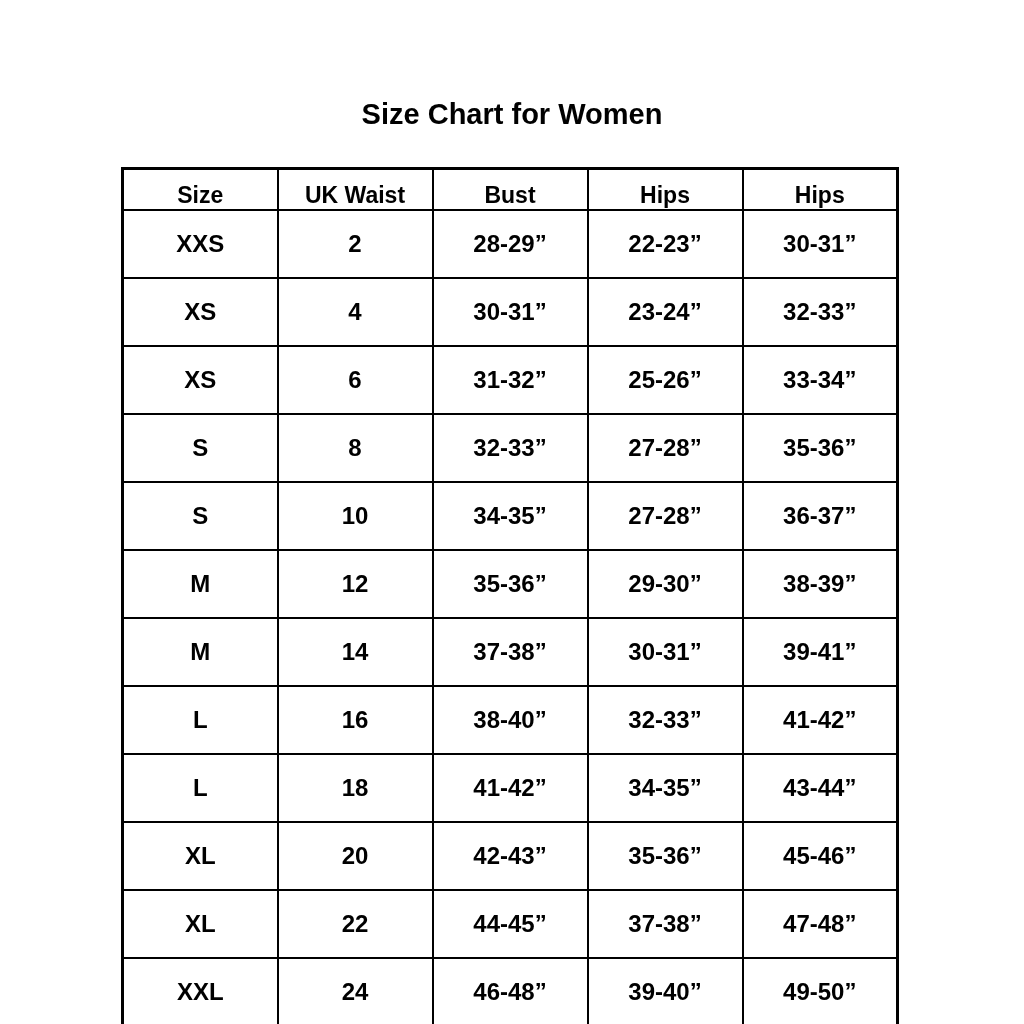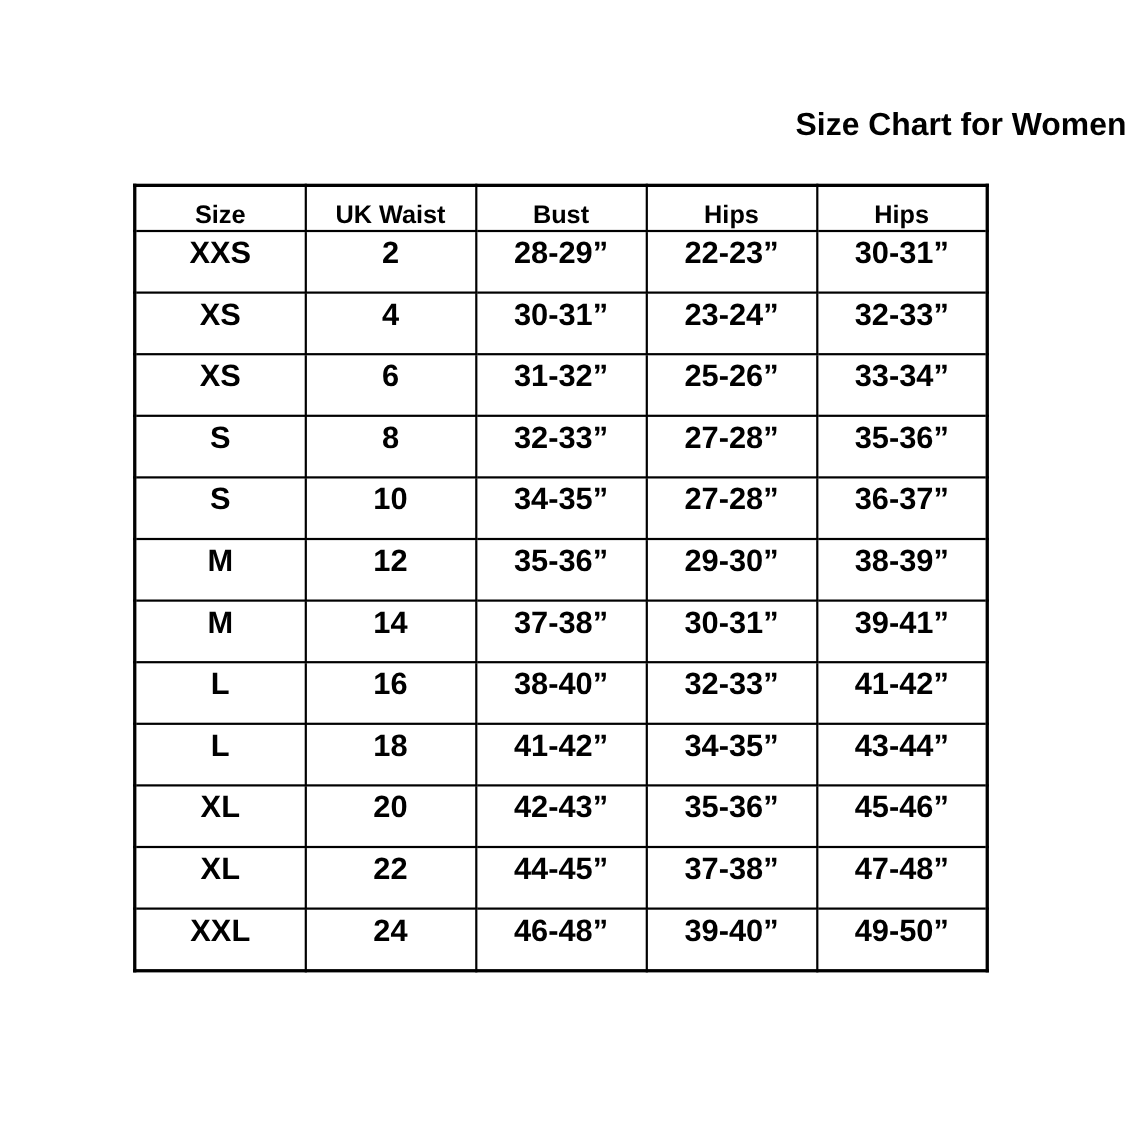--- a/index.html
+++ b/index.html
@@ -16,21 +16,21 @@
     width: 1024px;
     height: 1024px;
     background: #ffffff;
     overflow: hidden;
   }
   .chart-title {
     position: absolute;
     top: 98px;
     left: 0;
     width: 1024px;
-    text-align: right;
+    text-align: center;
     font-size: 29px;
     font-weight: bold;
     letter-spacing: 0px;
     margin: 0;
   }
   table.size-chart {
     position: absolute;
     left: 121px;
     top: 167px;
     width: 778px;
@@ -47,23 +47,23 @@
     background: #ffffff;
     padding: 0;
   }
   table.size-chart th {
     height: 41px;
     font-size: 23px;
     padding-top: 12px;
     box-sizing: border-box;
   }
   table.size-chart td {
-    height: 56px;
-    font-size: 28px;
-    padding-top: 3px;
+    height: 68px;
+    font-size: 24px;
+    padding-top: 19px;
     box-sizing: border-box;
   }
 </style>
 </head>
 <body>
 
 <div class="canvas">
 
   <h1 class="chart-title">Size Chart for Women</h1>
 

